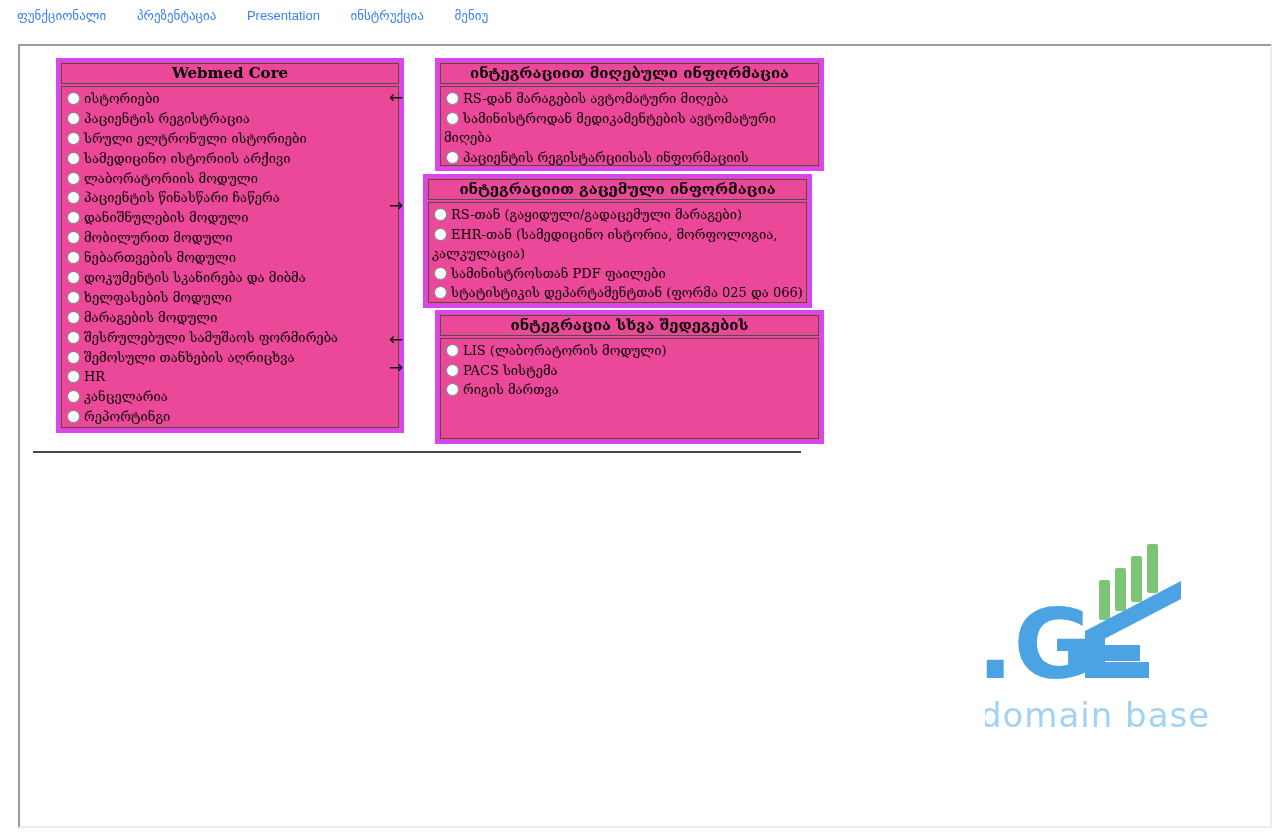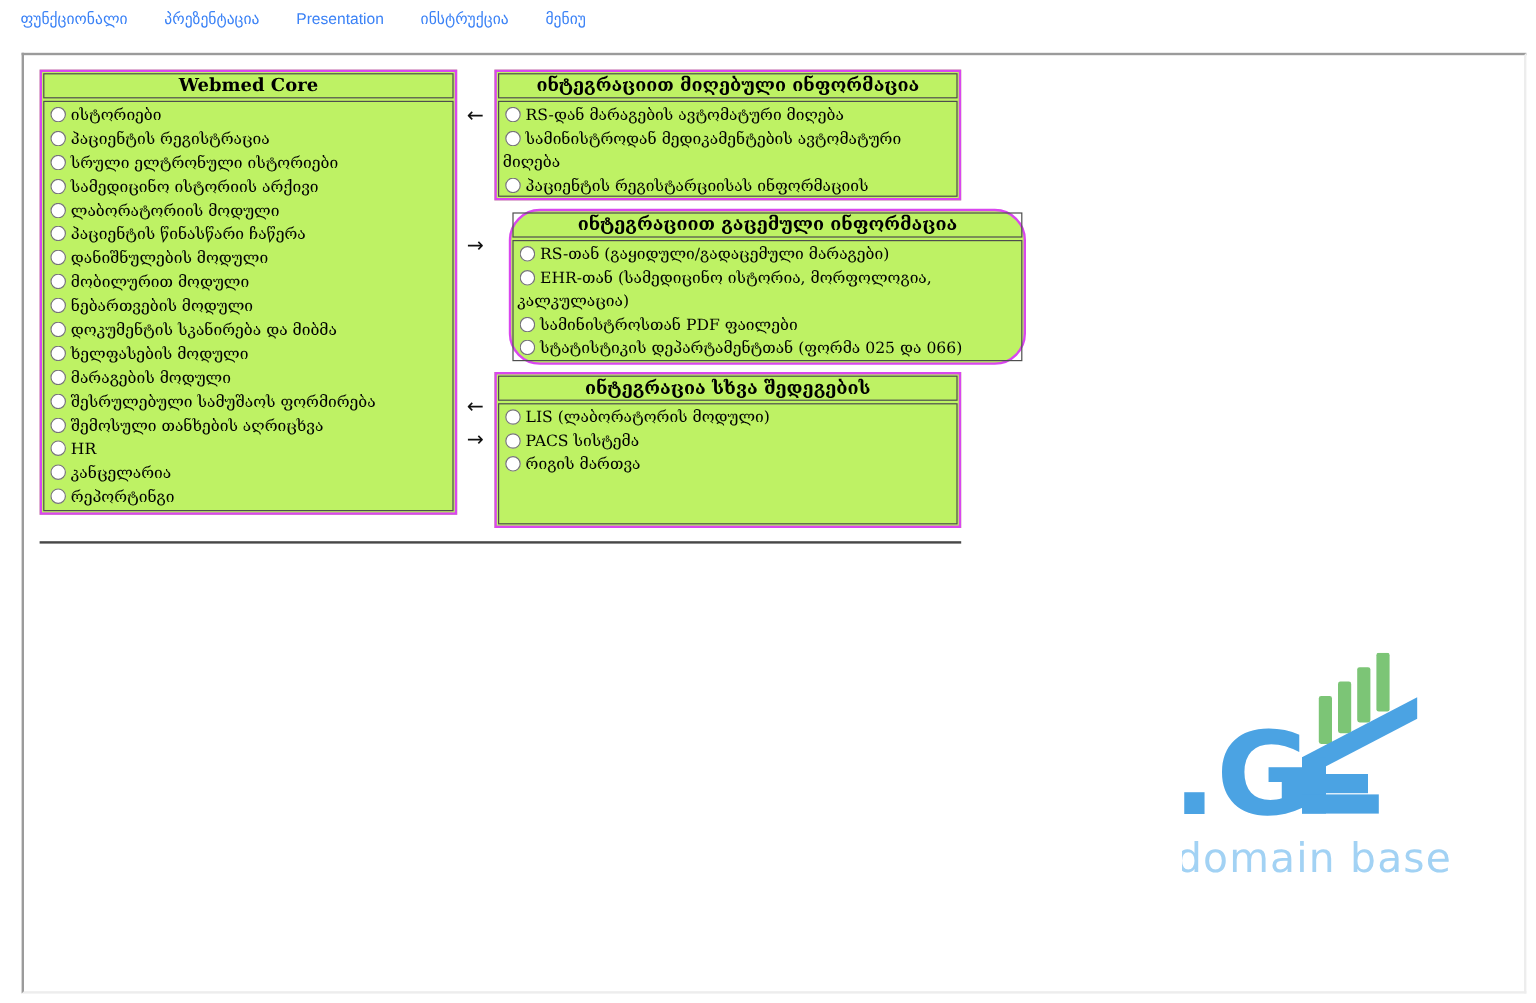--- a/index.html
+++ b/index.html
@@ -11,32 +11,32 @@
        font-family:"Liberation Sans","DejaVu Sans",sans-serif;font-size:13px;}
   .nav a{color:#3b82f6;text-decoration:none;margin-right:27px;cursor:pointer;}
 
   
   .frame{position:absolute;left:18px;top:44px;width:1250px;height:780px;
          background:#fff;box-sizing:content-box;
          border-top:2px solid #9b9b9b;border-left:2px solid #9b9b9b;
          border-right:2px solid #ededed;border-bottom:2px solid #ededed;}
 
   
-  .box{position:absolute;border:2px solid #d946ef;background:#bef264;box-sizing:border-box;}
+  .box{position:absolute;border:4px solid #d946ef;background:#ec4899;box-sizing:border-box;margin-left:23px;}
   .box-head{margin:1px;border:1px solid #4e4e4e;text-align:center;
             font-weight:bold;font-size:15px;line-height:17px;padding:1px 0;}
   .box-body{margin:2px 1px 1px 1px;border:1px solid #4e4e4e;
             padding:2px 3px 0 3px;font-size:13px;overflow:hidden;}
   .opt{line-height:19.5px;}
   .left-box .opt{height:19.9px;line-height:19.9px;white-space:nowrap;}
   input[type=radio]{width:13px;height:13px;margin:0 4px 0 2px;vertical-align:-2px;}
 
   .left-box{left:13px;top:12px;width:348px;}
   .rbox1{left:392px;top:12px;width:389px;}
-  .rbox2{left:404px;top:128px;width:431px;border-radius:26px;}
+  .rbox2{left:380px;top:128px;width:389px;}
   .rbox3{left:392px;top:264px;width:389px;}
   .rbox1 .box-body{height:76px;}
   .rbox2 .box-body{height:97px;}
   .rbox3 .box-body{height:97px;}
 
   .arrow{position:absolute;left:369px;width:22px;font-size:17px;color:#101010;
          font-family:"DejaVu Sans",sans-serif;line-height:17px;}
   .arrow1{top:43px;} .arrow2{top:151px;} .arrow3{top:285px;} .arrow4{top:313px;}
 
   .rule{position:absolute;left:13px;top:405px;width:768px;height:0;

